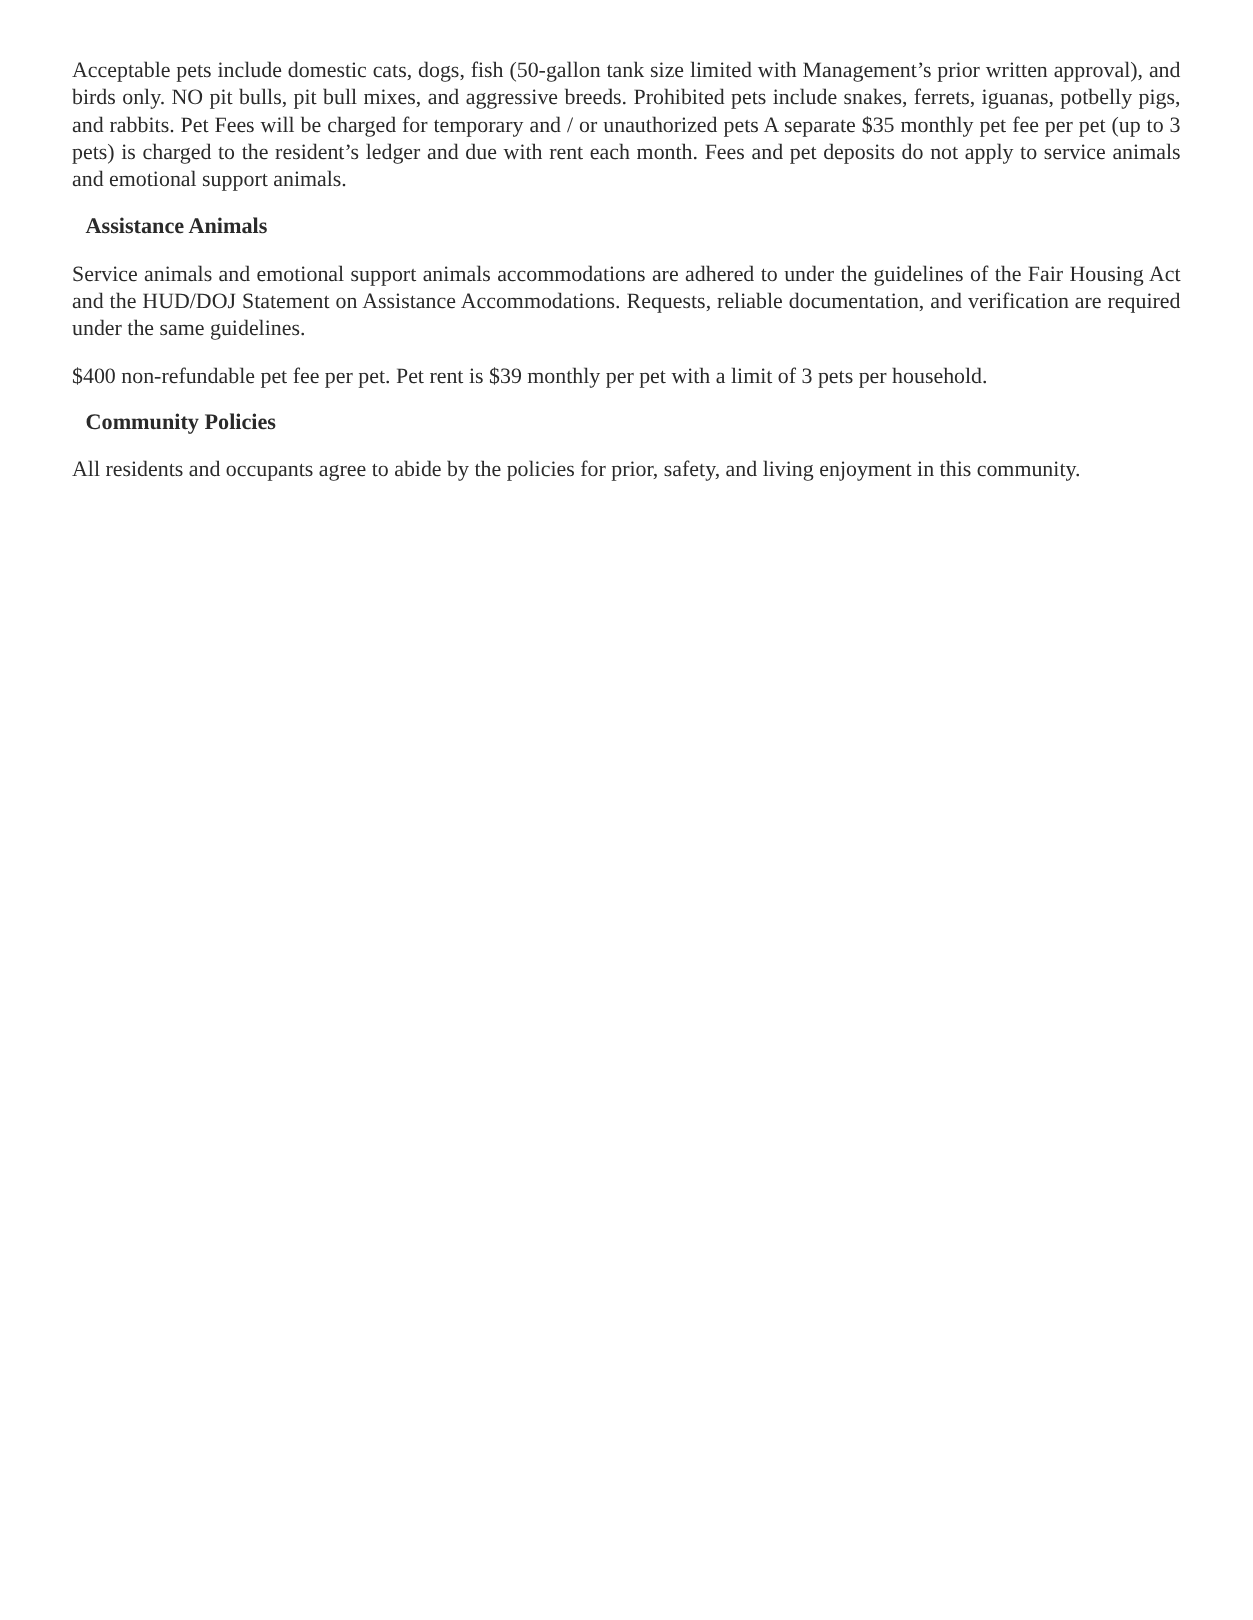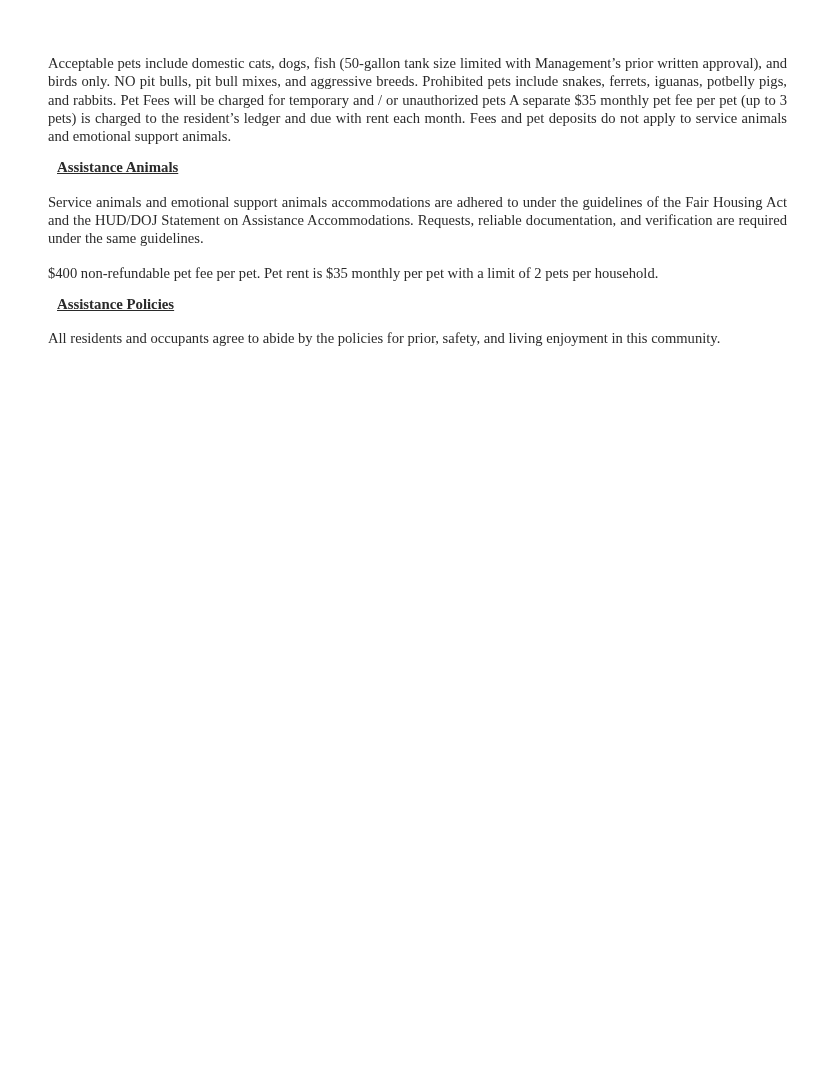--- a/index.html
+++ b/index.html
@@ -18,47 +18,46 @@
   .content {
     position: absolute;
     top: 38px;
     left: 48px;
     width: 739px;
     color: #2a2a2a;
     font-size: 14.6px;
     line-height: 18.3px;
   }
   .para {
-    margin: 16px 0 13px 0;
+    margin: 0 0 13px 0;
     text-align: justify;
     text-justify: inter-word;
     font-family: Liberation Serif, serif;
   }
   .heading {
     margin: 3px 0 13px 0;
     padding-left: 9px;
     font-weight: bold;
     font-size: 14.8px;
     text-align: left;
-    text-decoration: underline;
   }
 </style>
 </head>
 <body>
 
 <div class="page">
   <div class="content">
 
     <p class="para">Acceptable pets include domestic cats, dogs, fish (50-gallon tank size limited with Management’s prior written approval), and birds only. NO pit bulls, pit bull mixes, and aggressive breeds. Prohibited pets include snakes, ferrets, iguanas, potbelly pigs, and rabbits. Pet Fees will be charged for temporary and / or unauthorized pets A separate $35 monthly pet fee per pet (up to 3 pets) is charged to the resident’s ledger and due with rent each month. Fees and pet deposits do not apply to service animals and emotional support animals.</p>
 
     <h2 class="heading">Assistance Animals</h2>
 
     <p class="para">Service animals and emotional support animals accommodations are adhered to under the guidelines of the Fair Housing Act and the HUD/DOJ Statement on Assistance Accommodations. Requests, reliable documentation, and verification are required under the same guidelines.</p>
 
 
-    <p class="para">$400 non-refundable pet fee per pet. Pet rent is $35 monthly per pet with a limit of 2 pets per household.</p>
+    <p class="para">$400 non-refundable pet fee per pet. Pet rent is $39 monthly per pet with a limit of 3 pets per household.</p>
 
-    <h2 class="heading">Assistance Policies</h2>
+    <h2 class="heading">Community Policies</h2>
 
     <p class="para">All residents and occupants agree to abide by the policies for prior, safety, and living enjoyment in this community.</p>
 
   </div>
 </div>
 
 </body></html>

